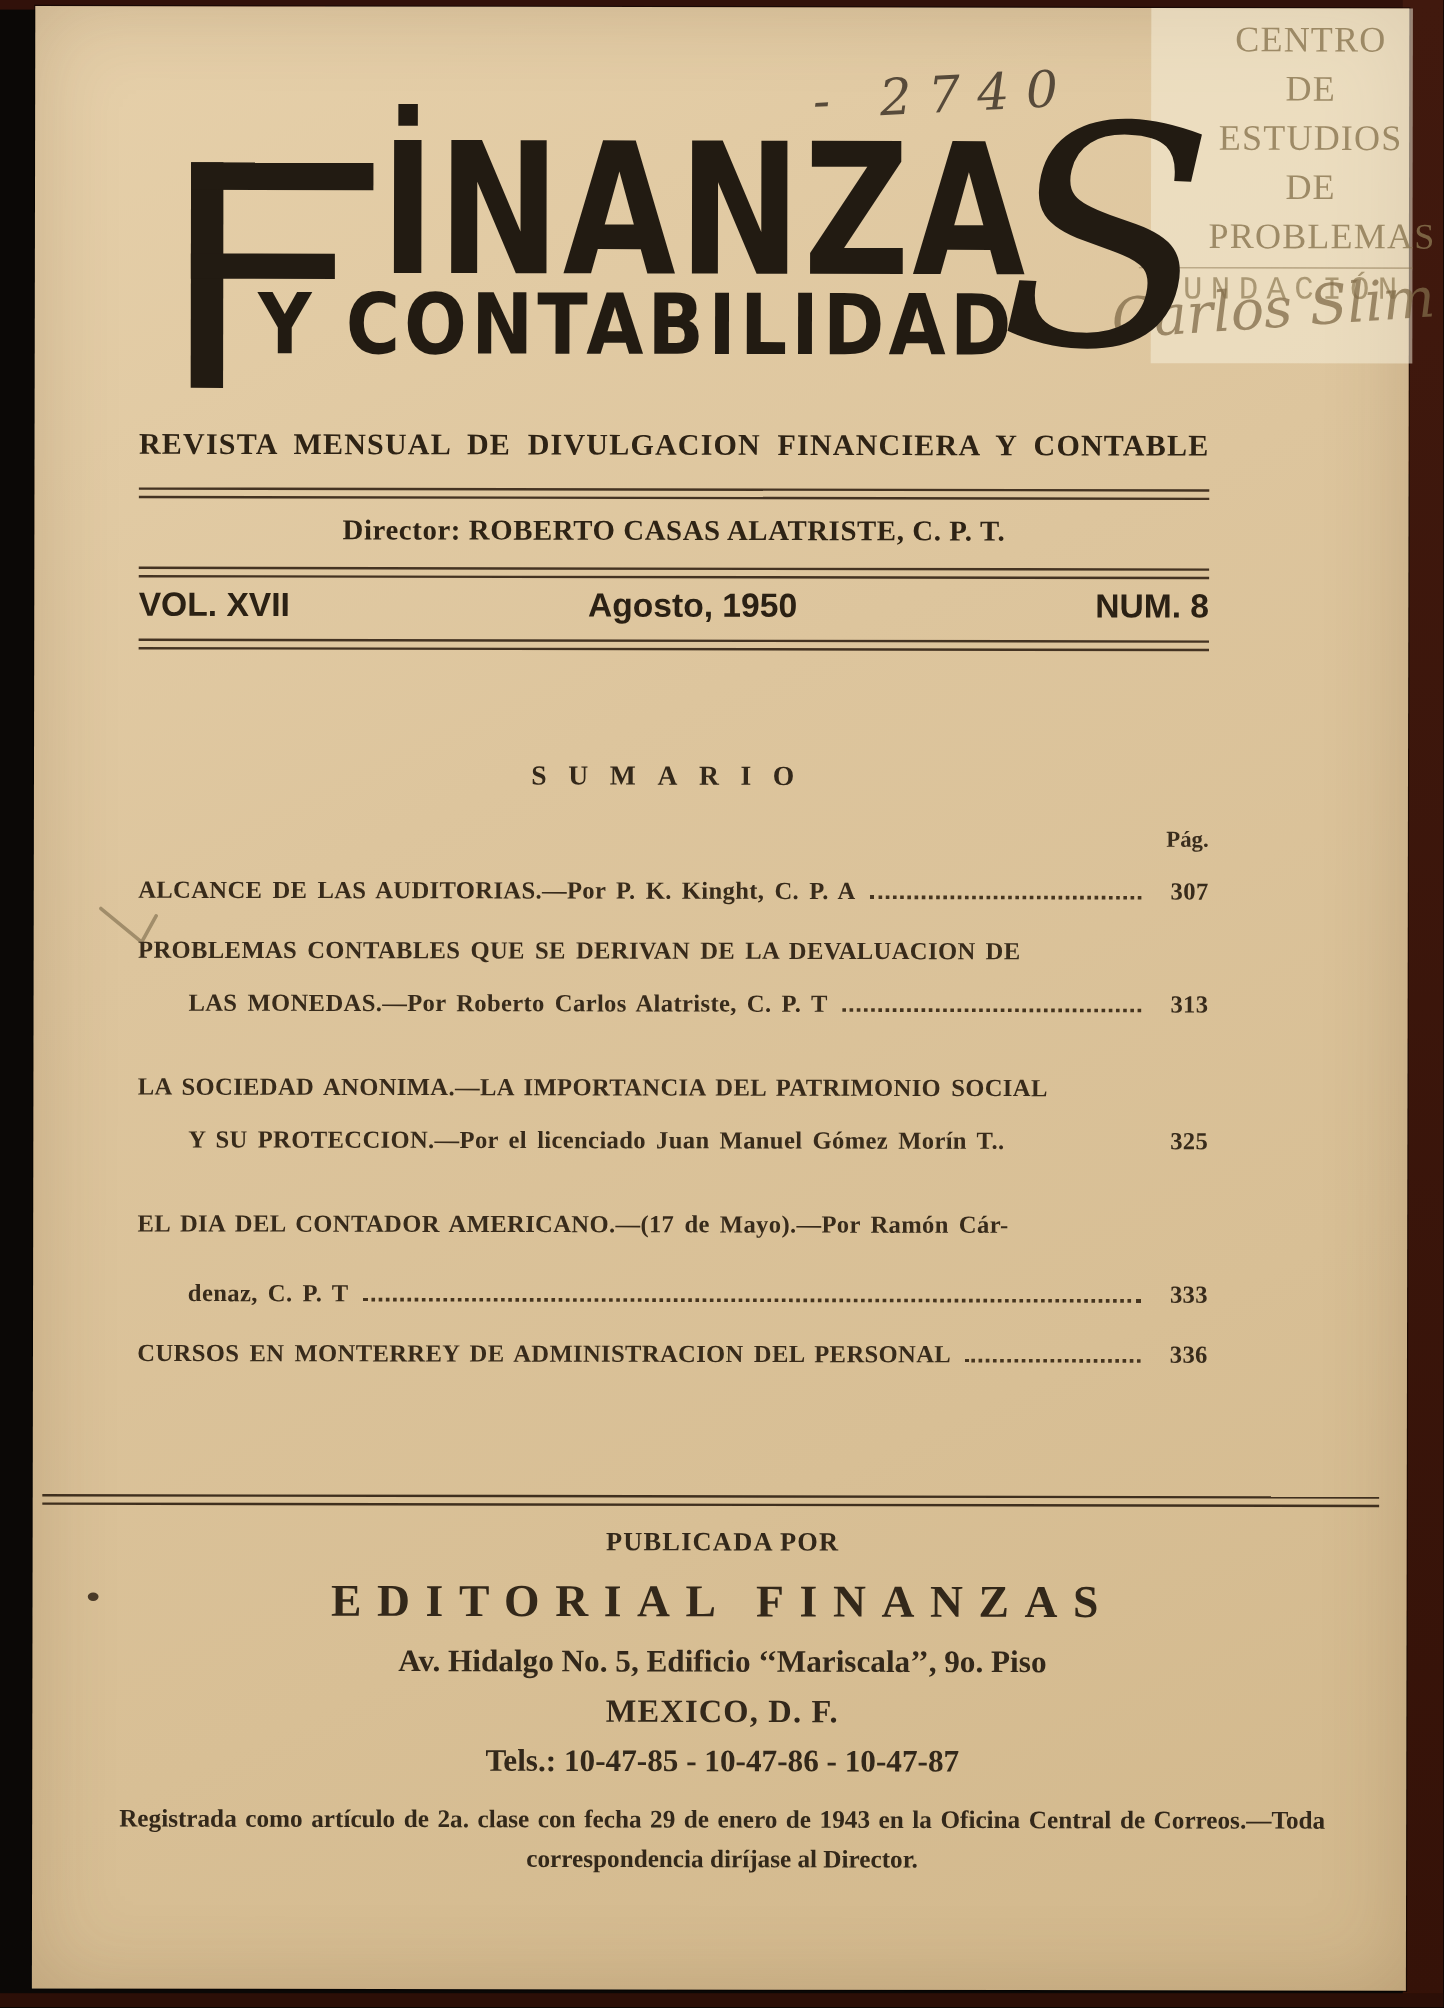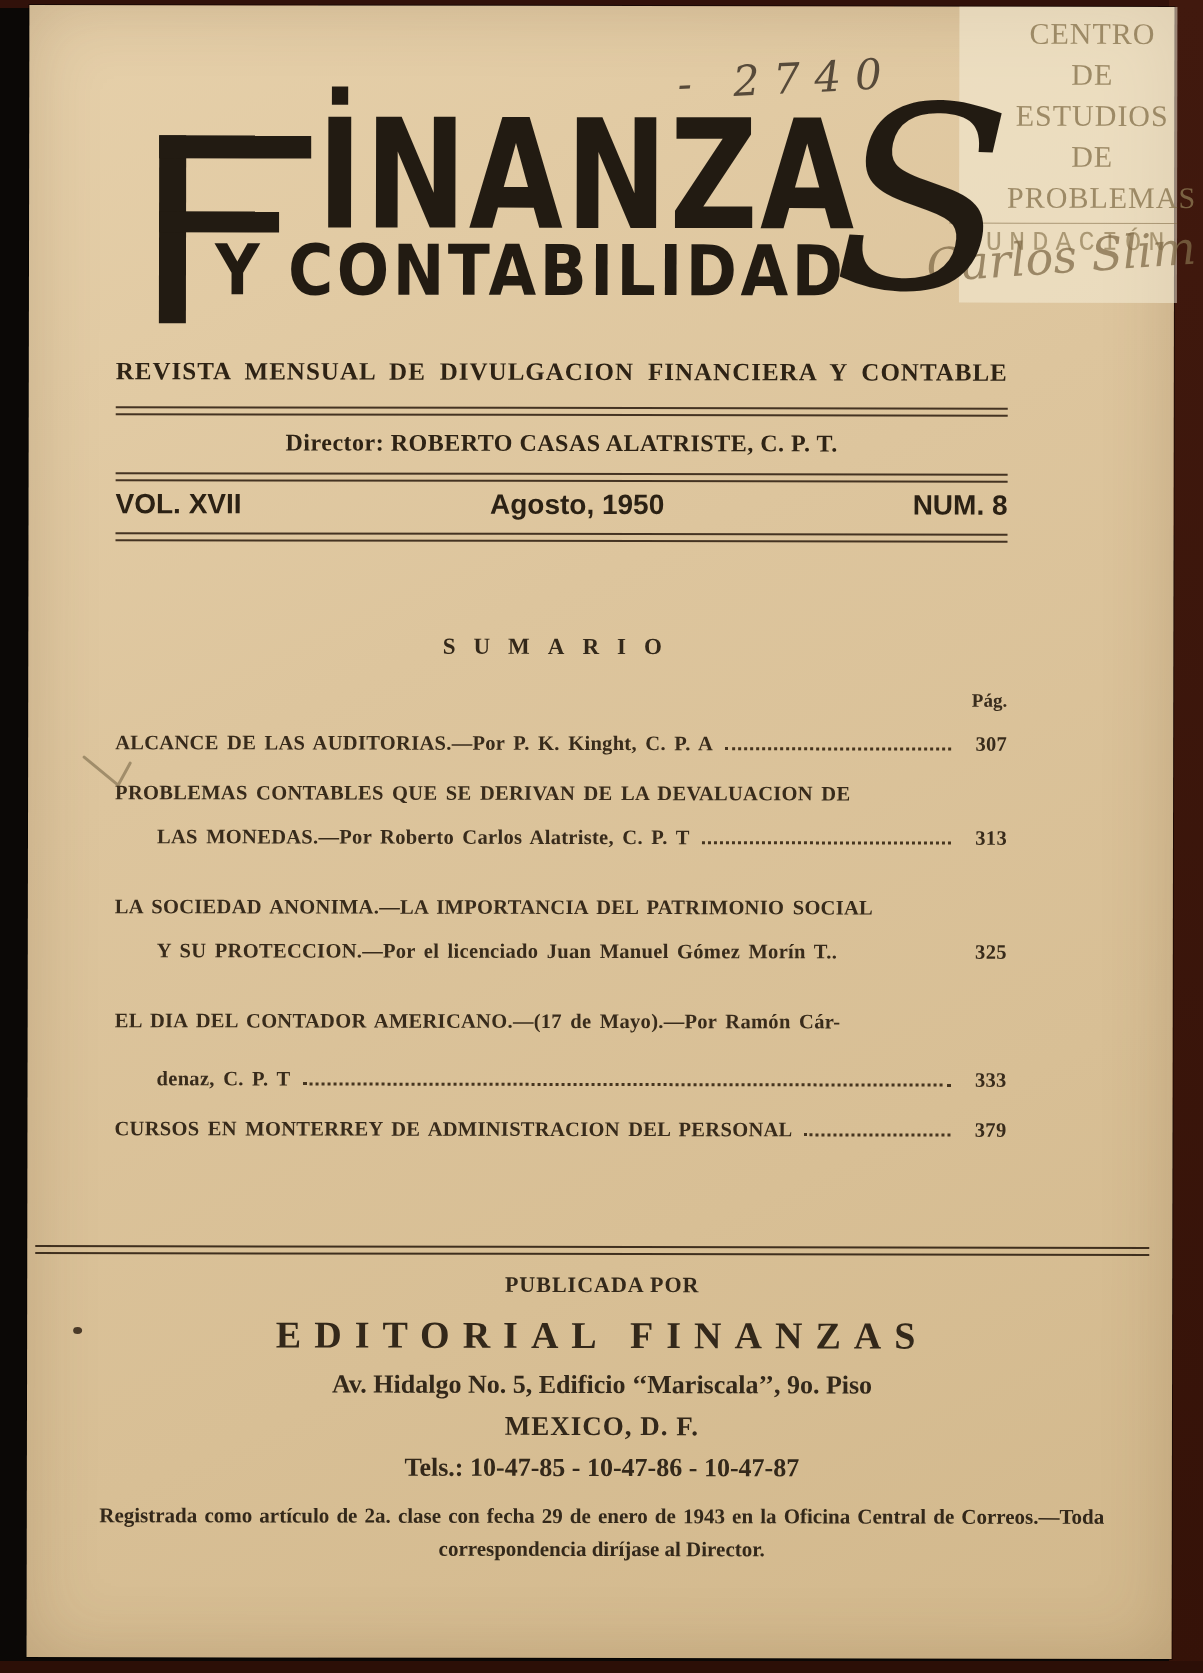--- a/index.html
+++ b/index.html
@@ -164,21 +164,21 @@
           <span class="toc-line">denaz, C. P. T</span>
           <span class="leader"></span>
           <span class="toc-page">333</span>
         </div>
       </div>
 
       <div class="toc-entry">
         <div class="toc-row">
           <span class="toc-line">CURSOS EN MONTERREY DE ADMINISTRACION DEL PERSONAL</span>
           <span class="leader"></span>
-          <span class="toc-page">379</span>
+          <span class="toc-page">336</span>
         </div>
       </div>
 
     </div>
 
     <div class="bottom-rule"></div>
     <div class="imprint">
       <div class="pub-by">PUBLICADA POR</div>
       <div class="publisher">EDITORIAL FINANZAS</div>
       <div class="address">Av. Hidalgo No. 5, Edificio ‘‘Mariscala’’, 9o. Piso</div>

